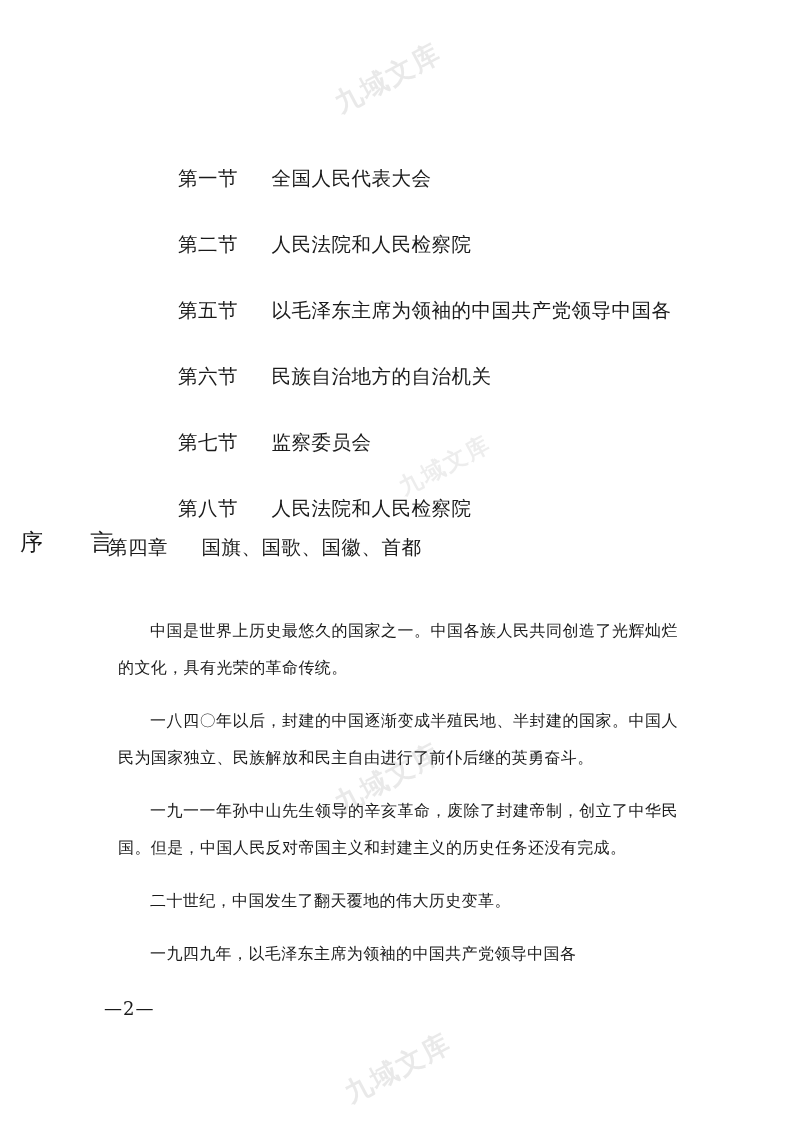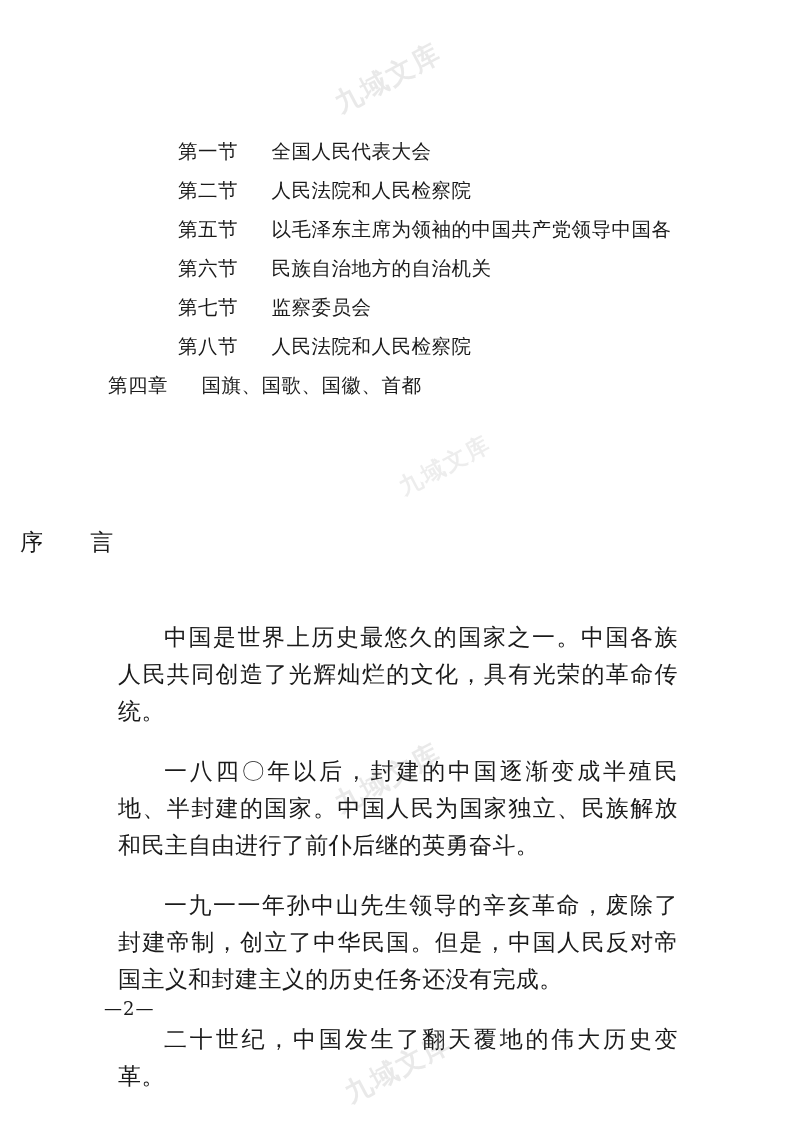--- a/index.html
+++ b/index.html
@@ -41,21 +41,21 @@
     top: 132px;
     left: 0;
     width: 100%;
   }
   .toc-line {
     font-size: 19.5px;
     line-height: 39px;
     letter-spacing: 0.5px;
     white-space: nowrap;
   }
-  .toc-line.sec { padding-left: 178px; }
+  .toc-line.sec { padding-left: 178px; margin-top: 27px; }
   .toc-line.chap { padding-left: 108px; }
   .toc-num { display: inline-block; }
   .toc-gap { display: inline-block; width: 20px; }
   .toc-title { display: inline-block; }
 
   
   .preface-title {
     position: absolute;
     top: 527px;
     left: 0;
@@ -67,21 +67,21 @@
   }
 
   
   .body {
     position: absolute;
     top: 596px;
     left: 118px;
     width: 560px;
   }
   .para {
-    font-size: 23px;
+    font-size: 16px;
     line-height: 37px;
     text-indent: 2em;
     text-align: justify;
     text-justify: inter-ideograph;
     letter-spacing: 0.4px;
   }
 
   
   .page-number {
     position: absolute;

